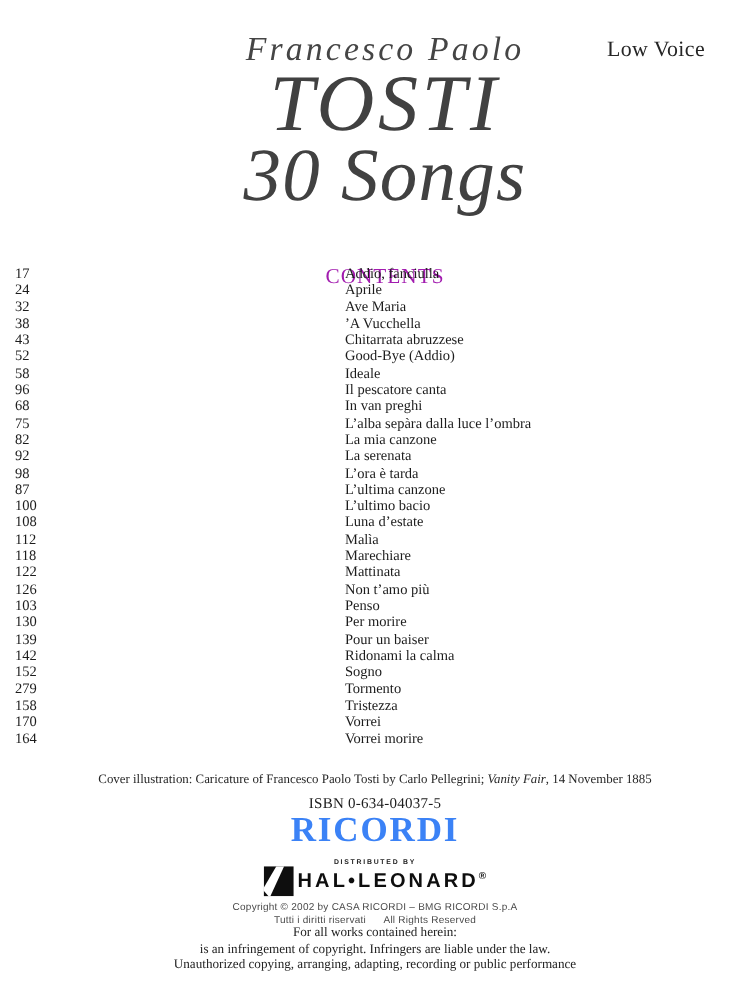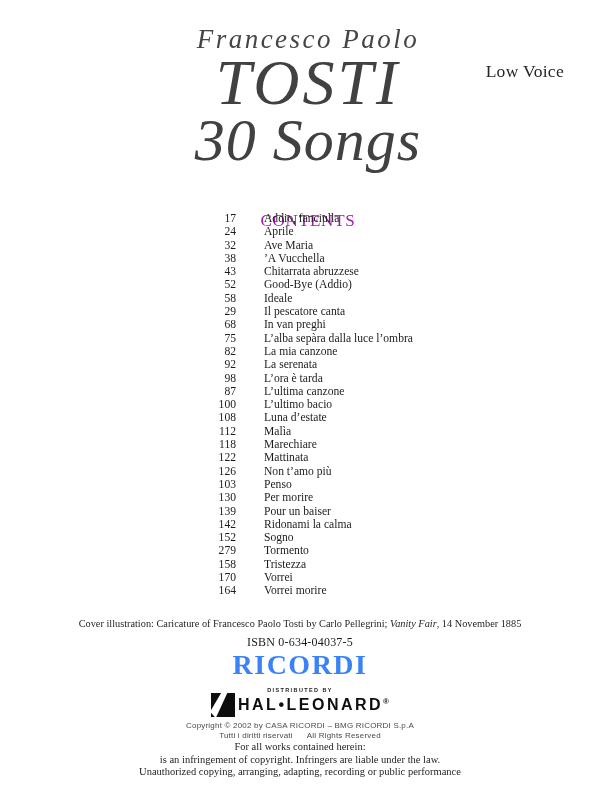--- a/index.html
+++ b/index.html
@@ -7,42 +7,42 @@
     width:600px;height:800px;background:#ffffff;position:relative;
     font-family:"Liberation Serif", serif;color:#1f1f1f;overflow:hidden;
   }
   .abs{position:absolute;left:0;width:600px;box-sizing:border-box;}
   .centered{text-align:center;}
   .offset{padding-left:16px;} 
 
   
   #low-voice{
     position:absolute;top:29px;right:36px;
-    font-size:17.5px;color:#262626;letter-spacing:.3px;margin-top:32px;
+    font-size:17.5px;color:#262626;letter-spacing:.3px;
   }
   #author-line{
     top:24px;font-style:italic;font-size:27px;letter-spacing:2.5px;color:#454545;
   }
   #surname-line{
     top:51px;font-style:italic;font-size:64px;line-height:1;letter-spacing:3px;color:#414141;
   }
   #collection-line{
     top:110px;font-style:italic;font-size:60px;line-height:1;letter-spacing:1px;color:#414141;
   }
 
   
   #contents-heading{
     top:183px;font-weight:normal;font-size:17px;letter-spacing:.8px;color:#a21caf;margin-top:28px;
   }
   #contents-list{
     position:absolute;top:212px;left:0;width:600px;margin:0;padding:0;list-style:none;
     font-size:11.6px;line-height:13.3px;color:#1c1c1c;
   }
   #contents-list li{display:flex;}
-  #contents-list .num{width:236px;text-align:right;flex:none;}
+  #contents-list .num{width:236px;text-align:left;flex:none;margin-left:12px;}
   #contents-list .title{margin-left:28px;white-space:nowrap;}
 
   
   #cover-note{top:618px;font-size:10.3px;color:#262626;}
   #cover-note .it{font-style:italic;}
   #isbn-line{top:635px;font-size:12px;letter-spacing:.2px;color:#1b1b1b;}
   #ricordi-logo{
     top:651px;font-weight:bold;font-size:28px;letter-spacing:1.5px;color:#3b82f6;line-height:1;
   }
   #distributed-by{
@@ -111,21 +111,21 @@
       <span class="num">52</span>
       <span class="title">Good-Bye (Addio)</span>
     </li>
 
     <li>
       <span class="num">58</span>
       <span class="title">Ideale</span>
     </li>
 
     <li>
-      <span class="num">29</span>
+      <span class="num">96</span>
       <span class="title">Il pescatore canta</span>
     </li>
 
     <li>
       <span class="num">68</span>
       <span class="title">In van preghi</span>
     </li>
 
     <li>
       <span class="num">75</span>

